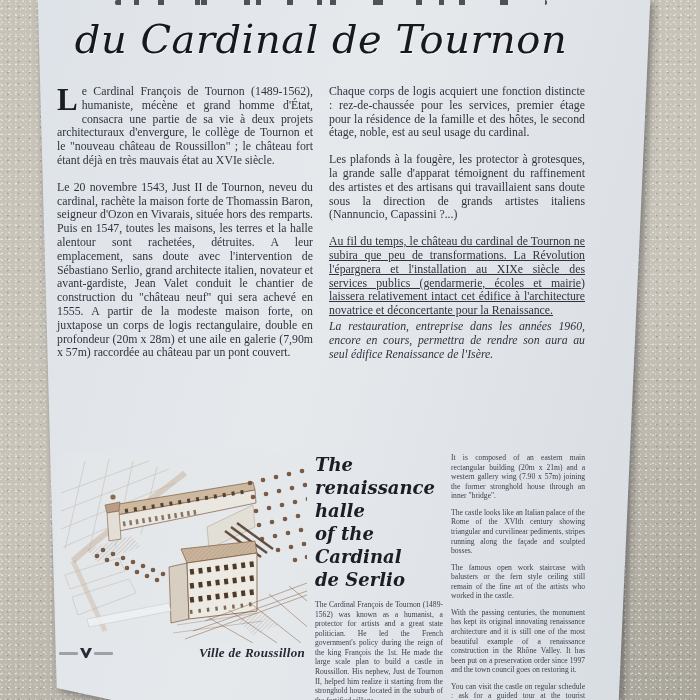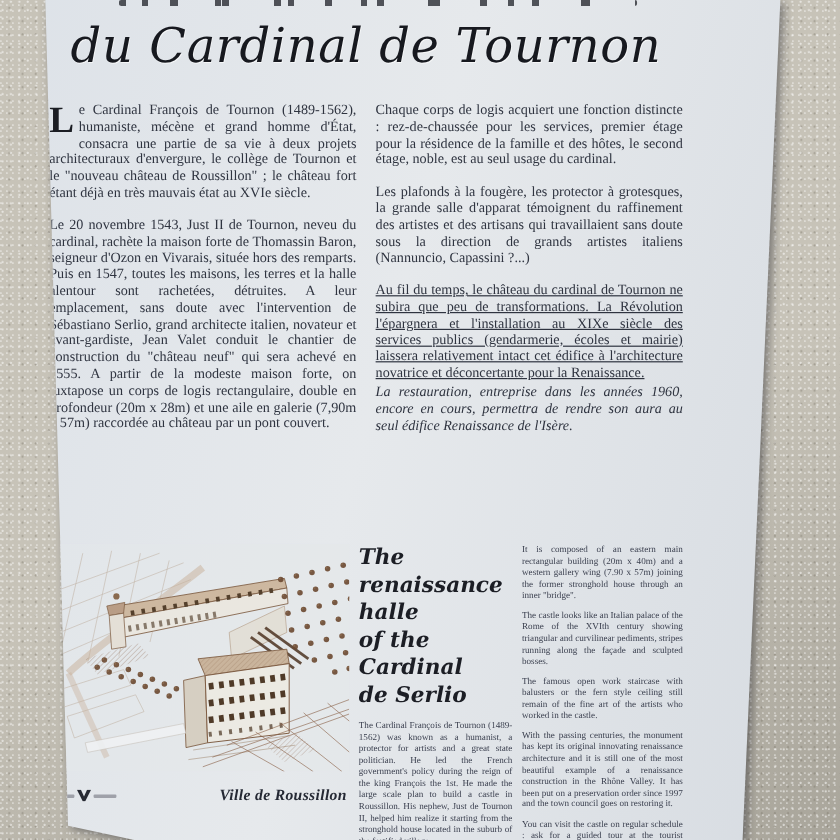--- a/index.html
+++ b/index.html
@@ -11,21 +11,21 @@
       radial-gradient(circle at 30% 20%, rgba(255,255,255,0.55) 0.6px, transparent 1.2px),
       radial-gradient(circle at 70% 60%, rgba(110,105,92,0.38) 0.6px, transparent 1.2px),
       radial-gradient(circle at 15% 85%, rgba(255,255,255,0.4) 0.5px, transparent 1px),
       linear-gradient(160deg, rgba(0,0,0,0) 55%, rgba(60,58,50,0.22) 100%);
     background-size:7px 7px, 11px 11px, 5px 5px, 100% 100%;}
   
   .panel-wrap{position:absolute;inset:0;filter:drop-shadow(3px 2px 4px rgba(35,36,42,0.5));}
   .panel{position:absolute;inset:0;
     clip-path:polygon(5.4% 0, 92.9% 0, 88.4% 100%, 16% 100%, 8.1% 98.3%);
     background:linear-gradient(105deg,#dde2e8 0%,#e6e9ec 45%,#d6dbe1 100%);}
-  .content{position:absolute;left:41px;top:0;width:528px;height:700px;color:#323742;}
+  .content{position:absolute;left:57px;top:0;width:528px;height:700px;color:#323742;}
   
   .cutline{height:5px;margin:0 38px 12px 58px;opacity:.78;border-radius:2px;
     background:
       repeating-linear-gradient(90deg,#26282f 0 6px,transparent 6px 43px),
       repeating-linear-gradient(90deg,transparent 0 19px,#26282f 19px 24px,transparent 24px 61px);}
   h1.title{margin:0 0 24px;font:italic 400 40px/44px "DejaVu Serif",serif;
     text-align:center;color:#17191f;letter-spacing:.5px;
     text-shadow:.6px .6px 0 rgba(255,255,255,.65);}
   
   .cols{display:flex;gap:16px;min-height:358px;}
@@ -33,21 +33,21 @@
   .col p{margin:0 0 13px;}
   .col p.tight{margin-bottom:2px;text-decoration:underline;}
   .col p.cont{margin-top:0;font-style:italic;}
   .dropcap{float:left;font:700 31px/26px "Liberation Serif",serif;color:#1b1d23;
     margin:2px 4px 0 0;}
   
   .bottom{display:flex;gap:8px;margin-top:10px;}
   .illus{flex:0 0 250px;width:250px;}
   .illus svg{display:block;}
   .bottom-row{display:flex;justify-content:space-between;align-items:center;
-    margin-top:12px;padding:0 2px;}
+    margin-top:2px;padding:0 2px;}
   .logo{display:flex;align-items:center;gap:2px;}
   .logo-bar{width:19px;height:3px;background:#8d9099;border-radius:1px;opacity:.8;}
   .logo-v{display:inline-block;width:12px;height:10px;background:#272a33;
     clip-path:polygon(0 0,28% 0,50% 58%,72% 0,100% 0,58% 100%,42% 100%);}
   .caption{font:700 italic 13px/16px "Liberation Serif",serif;color:#252934;
     letter-spacing:.3px;}
   .eng-left{flex:0 0 128px;width:128px;}
   .eng-right{flex:0 0 134px;width:134px;}
   .eng-head{margin:0 0 9px;font:italic 600 18px/23px "DejaVu Serif",serif;color:#1c1e25;}
   .small{font-size:7.6px;line-height:1.26;text-align:justify;color:#3c4150;}
@@ -219,21 +219,21 @@
               <div>of the Cardinal</div>
               <div>de Serlio</div>
             </h2>
             <div class="small">
               <p>The Cardinal François de Tournon (1489-1562) was known as a humanist, a protector for artists and a great state politician. He led the French government's policy during the reign of the king François the 1st. He made the large scale plan to build a castle in Roussillon. His nephew, Just de Tournon II, helped him realize it starting from the stronghold house located in the suburb of the fortified village.</p>
 
             </div>
           </div>
 
           <div class="eng-right small">
-            <p>It is composed of an eastern main rectangular building (20m x 40m) and a western gallery wing (7.90 x 57m) joining the former stronghold house through an inner "bridge".</p>
+            <p>It is composed of an eastern main rectangular building (20m x 21m) and a western gallery wing (7.90 x 57m) joining the former stronghold house through an inner "bridge".</p>
             <p>The castle looks like an Italian palace of the Rome of the XVIth century showing triangular and curvilinear pediments, stripes running along the façade and sculpted bosses.</p>
             <p>The famous open work staircase with balusters or the fern style ceiling still remain of the fine art of the artists who worked in the castle.</p>
             <p>With the passing centuries, the monument has kept its original innovating renaissance architecture and it is still one of the most beautiful example of a renaissance construction in the Rhône Valley. It has been put on a preservation order since 1997 and the town council goes on restoring it.</p>
             <p>You can visit the castle on regular schedule : ask for a guided tour at the tourist information board.</p>
           </div>
 
         </div>
       </div>
     </div>
   </div>

